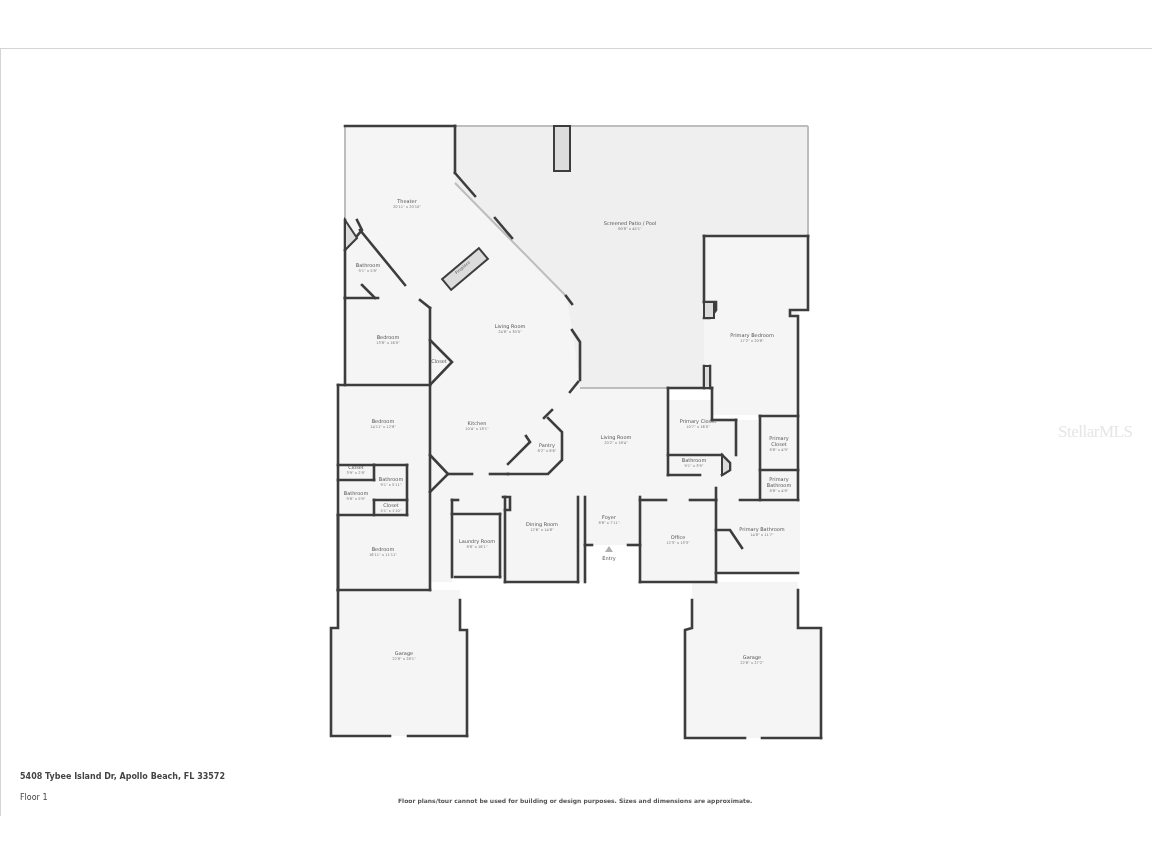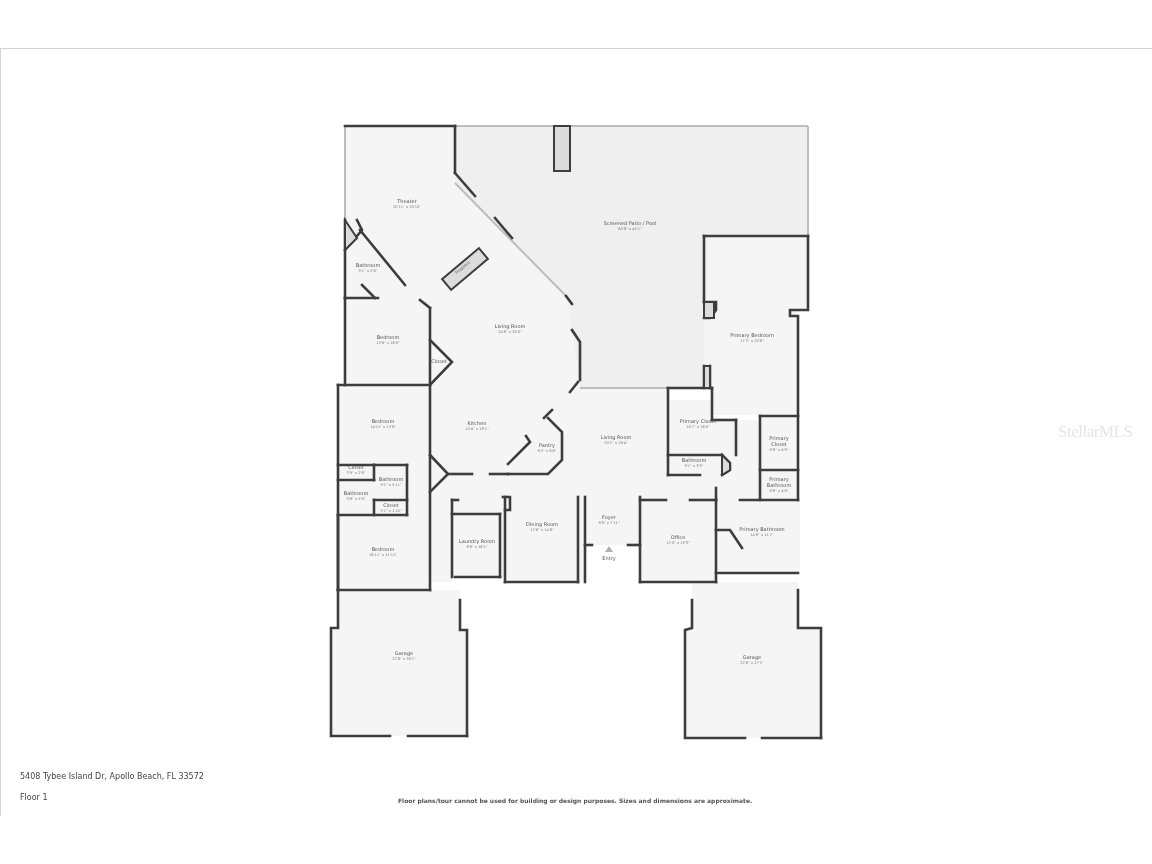--- a/index.html
+++ b/index.html
@@ -2,21 +2,21 @@
 <html><head>
 <meta charset="utf-8">
 <style>
   html, body { margin:0; padding:0; background:#ffffff; }
   body { width:1152px; height:864px; position:relative; overflow:hidden; font-family:"Liberation Sans", sans-serif; }
   .sheet { position:absolute; left:0; top:48px; width:1152px; height:768px; background:#ffffff; border-top:1px solid #d4d4d4; border-left:1px solid #d4d4d4; box-sizing:border-box; }
   svg.plan { position:absolute; left:0; top:0; }
   .room-label { position:absolute; transform:translate(-50%,-50%); text-align:center; color:#555; line-height:1.15; white-space:nowrap; pointer-events:auto; }
   .room-label .name { font-size:5px; font-family:"DejaVu Sans", sans-serif; display:block; }
   .room-label .dim { font-size:3.6px; font-family:"DejaVu Sans", sans-serif; display:block; color:#777; }
-  .address { position:absolute; left:20px; top:772px; font-size:8px; font-weight:normal; color:#444; font-family:"DejaVu Sans", sans-serif; }
+  .address { position:absolute; left:20px; top:772px; font-size:8px; font-weight:bold; color:#444; font-family:"DejaVu Sans", sans-serif; }
   .floor { position:absolute; left:20px; top:793px; font-size:8px; font-weight:normal; color:#444; font-family:"DejaVu Sans", sans-serif; }
   .disclaimer { position:absolute; left:398px; top:797px; font-size:6px; font-weight:bold; color:#555; font-family:"DejaVu Sans", sans-serif; }
   .watermark { position:absolute; left:1058px; top:422px; font-size:17px; color:#e6e6e6; font-family:Liberation Serif, serif; letter-spacing:-0.5px; }
   .entry-label { position:absolute; transform:translate(-50%,0); font-size:5px; color:#555; font-family:"DejaVu Sans", sans-serif; }
 </style>
 </head>
 <body>
 
 <div class="sheet"></div>
 

